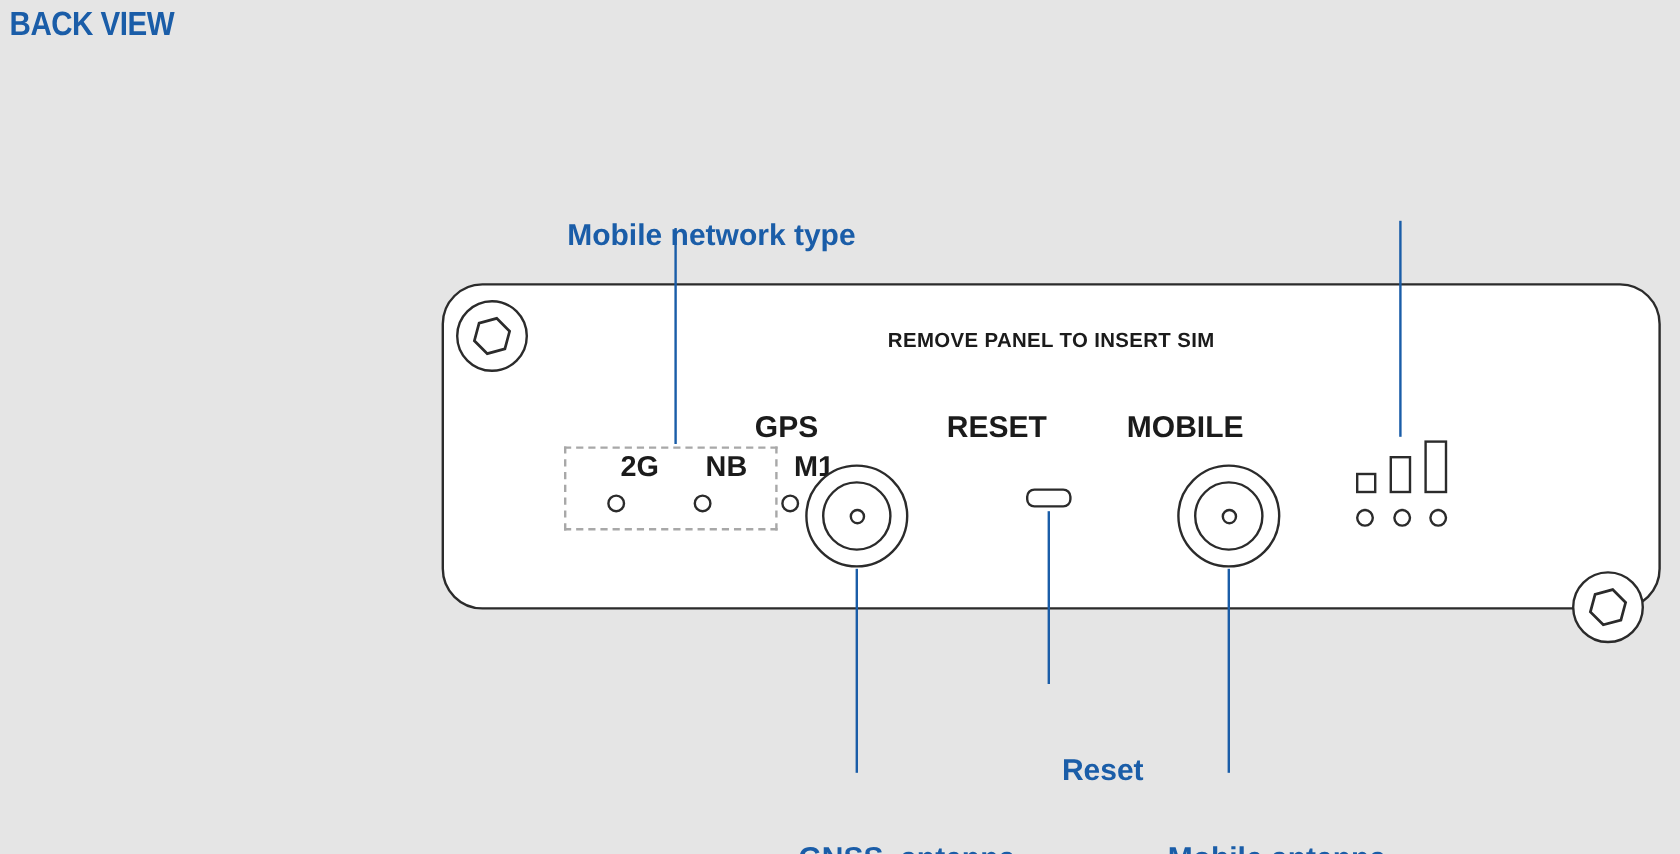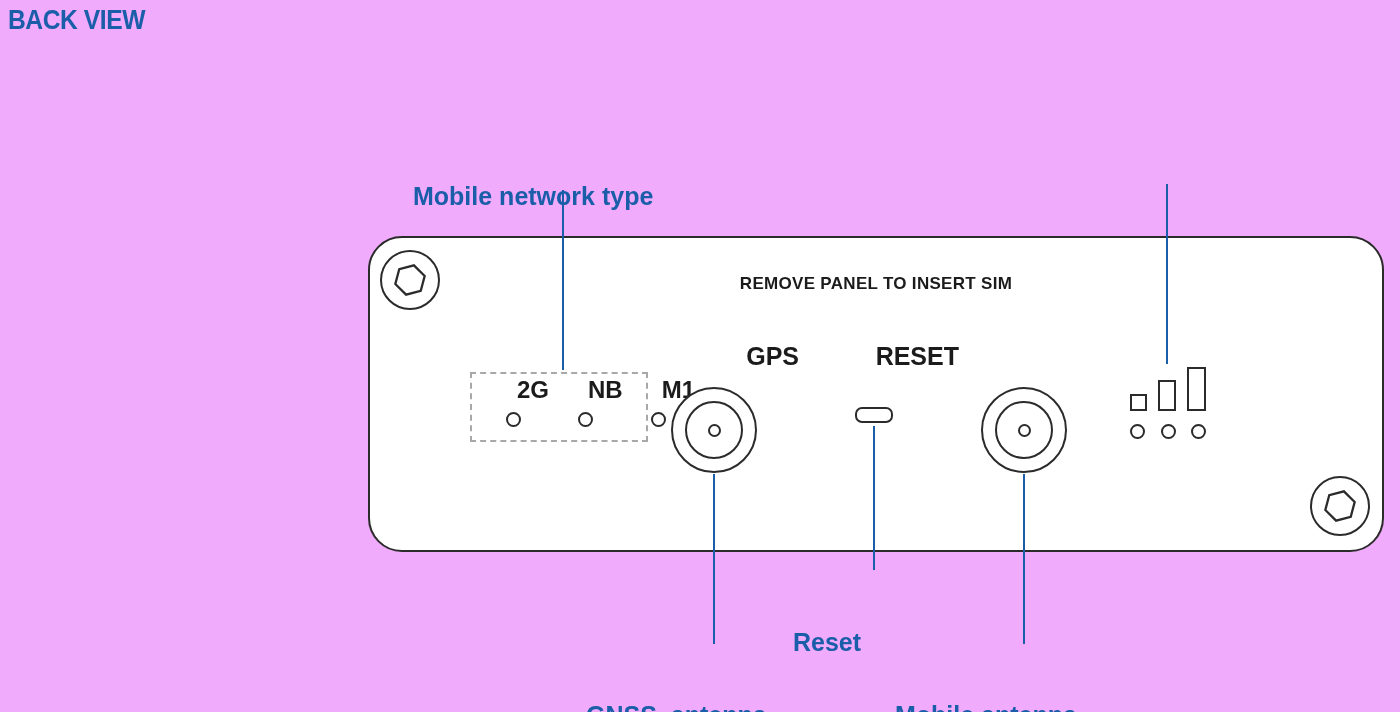--- a/index.html
+++ b/index.html
@@ -1,34 +1,34 @@
 <!DOCTYPE html>
 <html style="--accent: #1a5da8; --outline: #2b2b2b;"><head>
 <meta charset="utf-8">
 <style>
   :root { --accent:#1a5da8; --outline:#2b2b2b; }
   * { margin:0; padding:0; box-sizing:border-box; }
   body { background:#ffffff; font-family:"Liberation Sans", sans-serif; }
-  .canvas { position:relative; width:1400px; height:712px; background:#f0abfc; overflow:hidden; }
+  .canvas { position:relative; width:1400px; height:712px; background:#e5e5e5; overflow:hidden; }
 
   .page-title { position:absolute; left:8px; top:4px; font-size:28px; font-weight:bold;
     color:var(--accent); letter-spacing:-0.5px; transform:scaleX(0.88); transform-origin:left top; }
 
-  .panel { position:absolute; left:368px; top:236px; width:1016px; height:316px;
+  .panel { position:absolute; left:368px; top:236px; width:1016px; height:272px;
     border:2px solid var(--outline); border-radius:34px; background:#fff; }
 
   .screw { position:absolute; width:60px; height:60px; border:2px solid var(--outline);
     border-radius:50%; display:flex; align-items:center; justify-content:center; background:#fff; }
   .screw-tl { left:10px; top:12px; }
   .screw-br { left:940px; top:238px; }
 
   .panel-top-text { position:absolute; left:0; top:36px; width:100%; text-align:center;
     font-weight:bold; font-size:17px; color:#1b1b1b; letter-spacing:0.3px; }
 
-  .port-label { position:absolute; top:104px; width:170px; text-align:right;
+  .port-label { position:absolute; top:104px; width:170px; text-align:left;
     font-weight:bold; font-size:25px; color:#1b1b1b; }
   .port-label.gps { left:259px; }
   .port-label.reset { left:419px; }
   .port-label.mobile { left:569px; }
 
   .dashed-box { position:absolute; left:100px; top:134px; width:178px; height:70px;
     border:2px dashed #a8a8a8; display:flex; justify-content:space-around;
     align-items:flex-start; padding:4px 6px 0 6px; }
   .led-item { display:flex; flex-direction:column; align-items:center; gap:10px; }
   .led-label { font-size:24px; font-weight:bold; color:#1b1b1b; line-height:1;margin-left:39px; }
@@ -51,21 +51,21 @@
   .signal-bar { border:2px solid var(--outline); background:#fff; }
   .bar-1 { width:17px; height:17px; }
   .bar-2 { width:18px; height:31px; }
   .bar-3 { width:19px; height:44px; }
   .signal-leds { position:absolute; left:760px; top:186px; width:76px;
     display:flex; justify-content:space-between; }
 
   .leader { position:absolute; width:2px; background:var(--accent); }
 
   .callout { position:absolute; color:var(--accent); font-size:25px; font-weight:bold;
-    line-height:28px; text-align:left; white-space:pre-wrap; }
+    line-height:28px; text-align:right; white-space:pre-wrap; }
 </style>
 </head>
 <body>
 
 <div class="canvas">
 
   <div class="page-title">BACK VIEW</div>
 
   <div class="panel">
 
@@ -78,20 +78,21 @@
     <div class="screw screw-br">
       <svg width="38" height="38" viewBox="0 0 40 40">
         <polygon points="35.45,15.86 24.14,4.55 8.69,8.69 4.55,24.14 15.86,35.45 31.31,31.31" fill="none" stroke="#2b2b2b" stroke-width="2.4"></polygon>
       </svg>
     </div>
 
     <div class="panel-top-text">REMOVE PANEL TO INSERT SIM</div>
 
     <div class="port-label gps">GPS</div>
     <div class="port-label reset">RESET</div>
+    <div class="port-label mobile">MOBILE</div>
 
     <div class="dashed-box">
       <div class="led-item">
         <span class="led-label">2G</span>
         <span class="led-circle"></span>
       </div>
       <div class="led-item">
         <span class="led-label">NB</span>
         <span class="led-circle"></span>
       </div>

